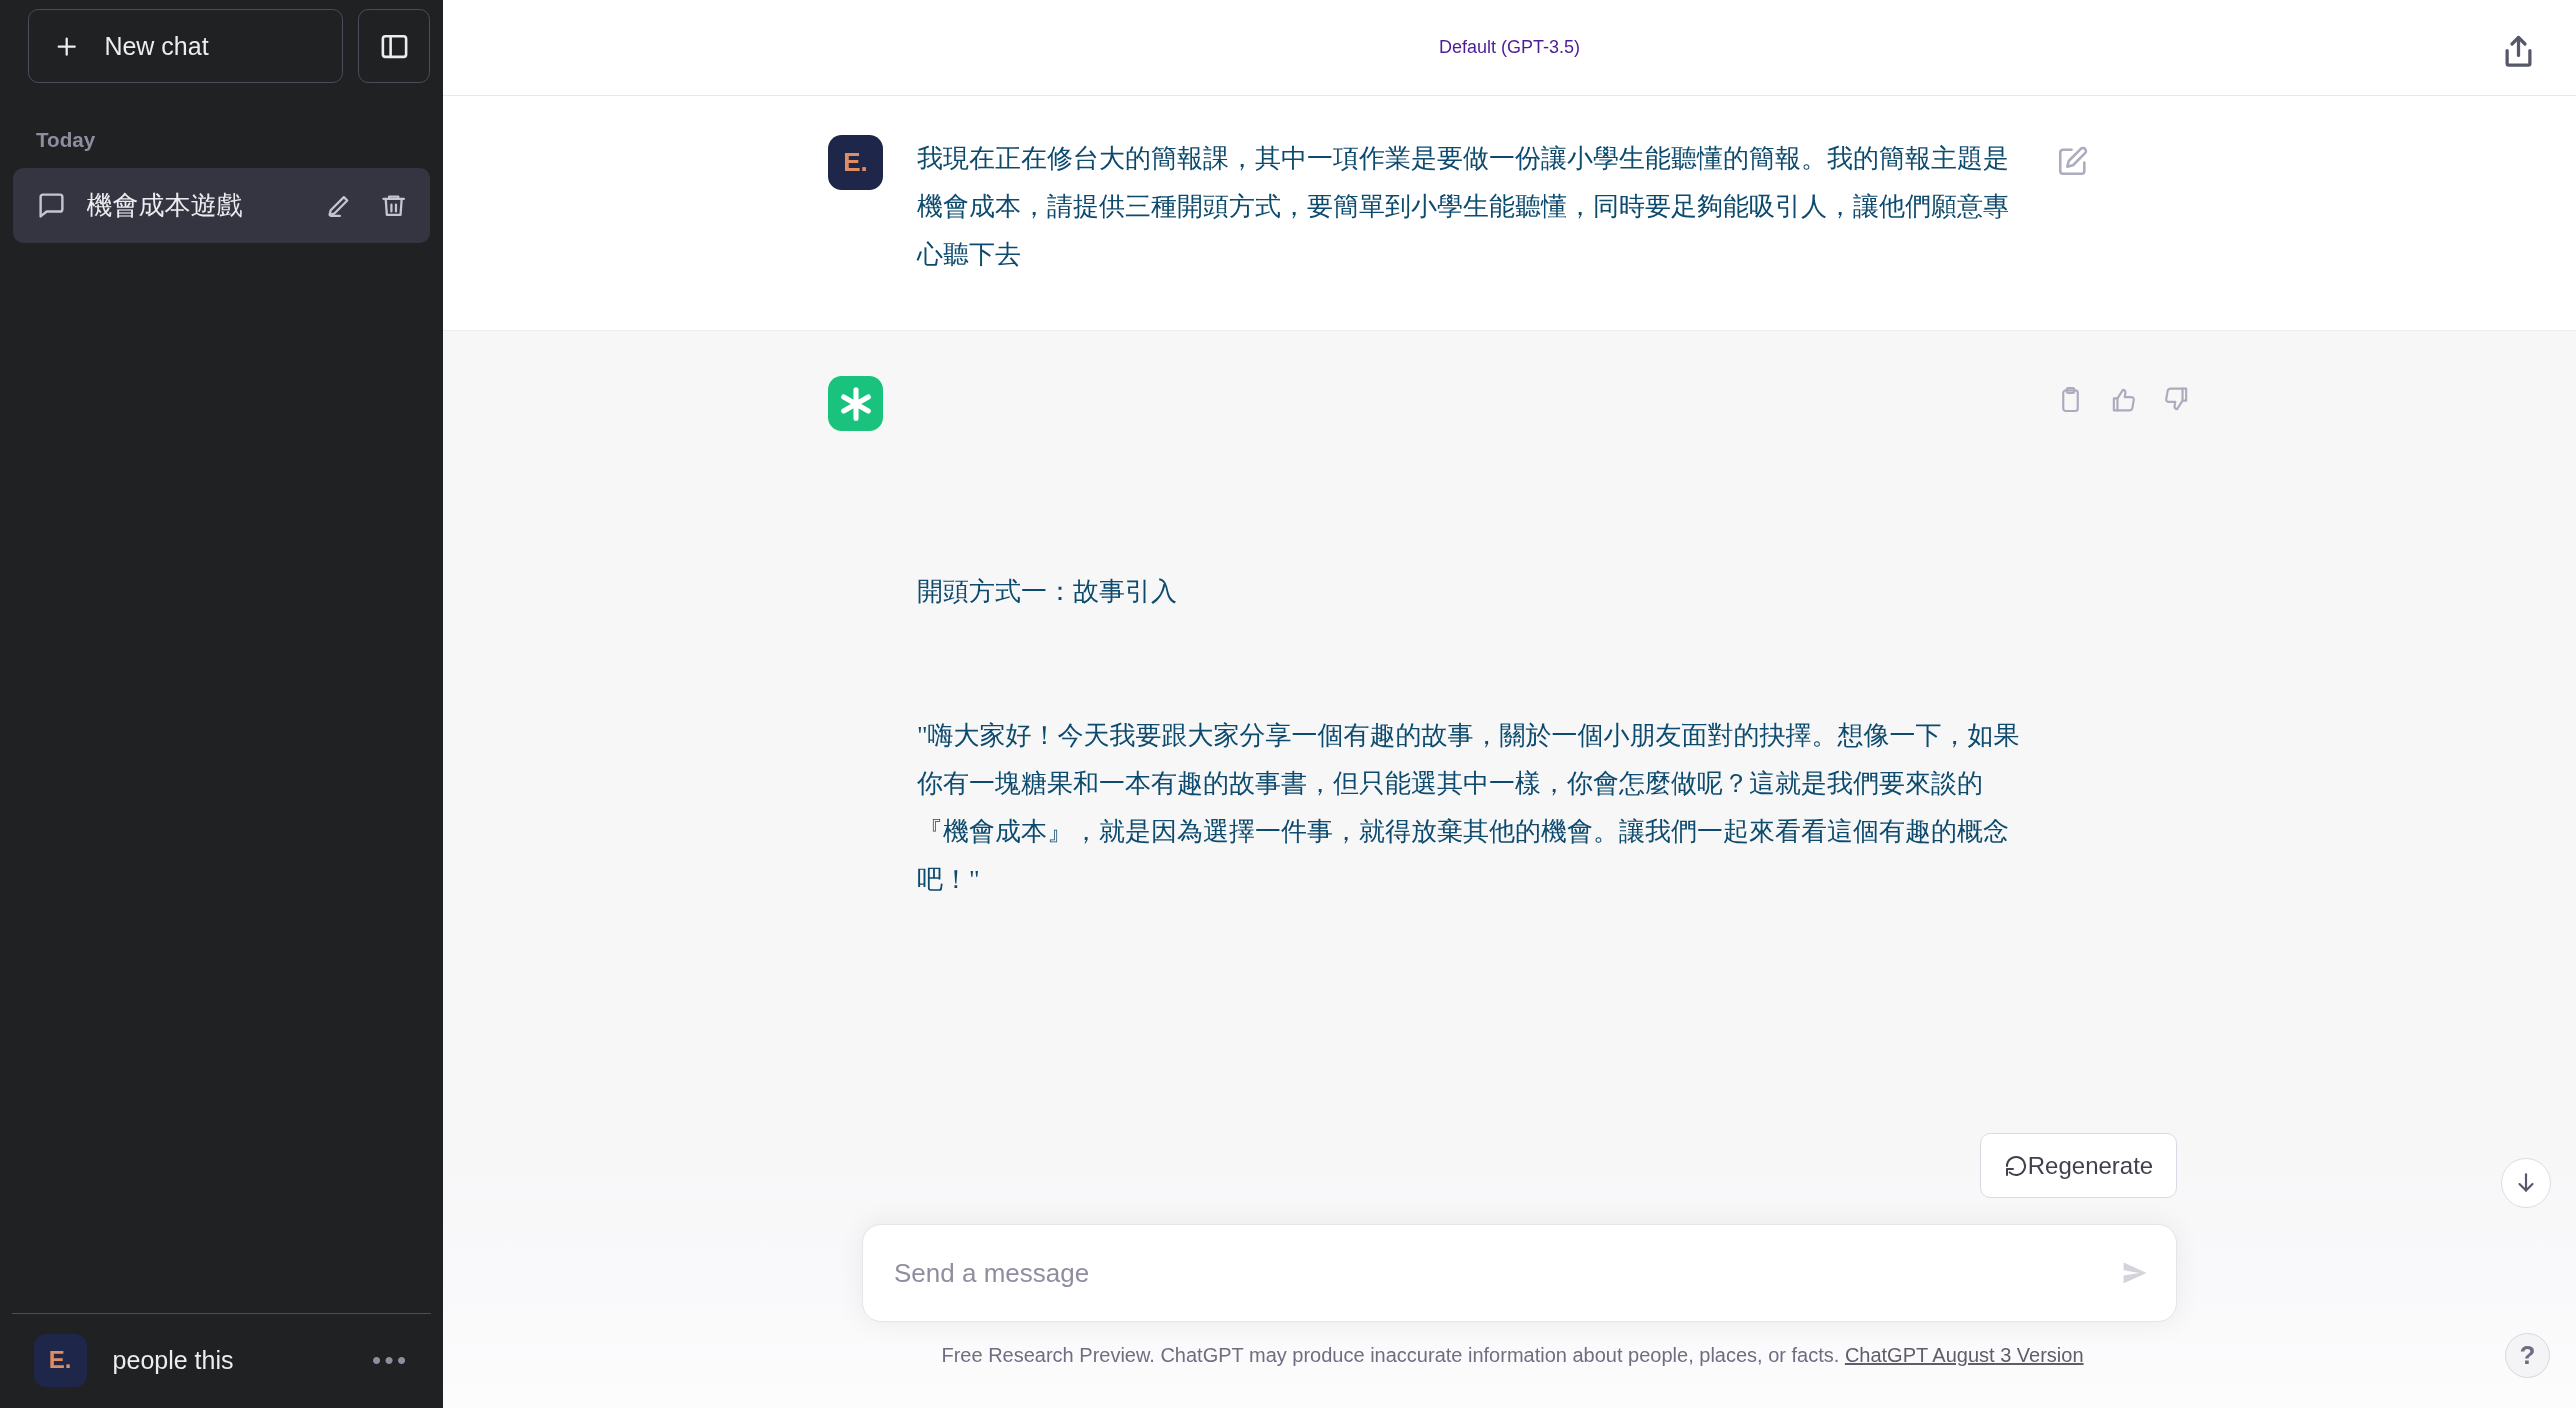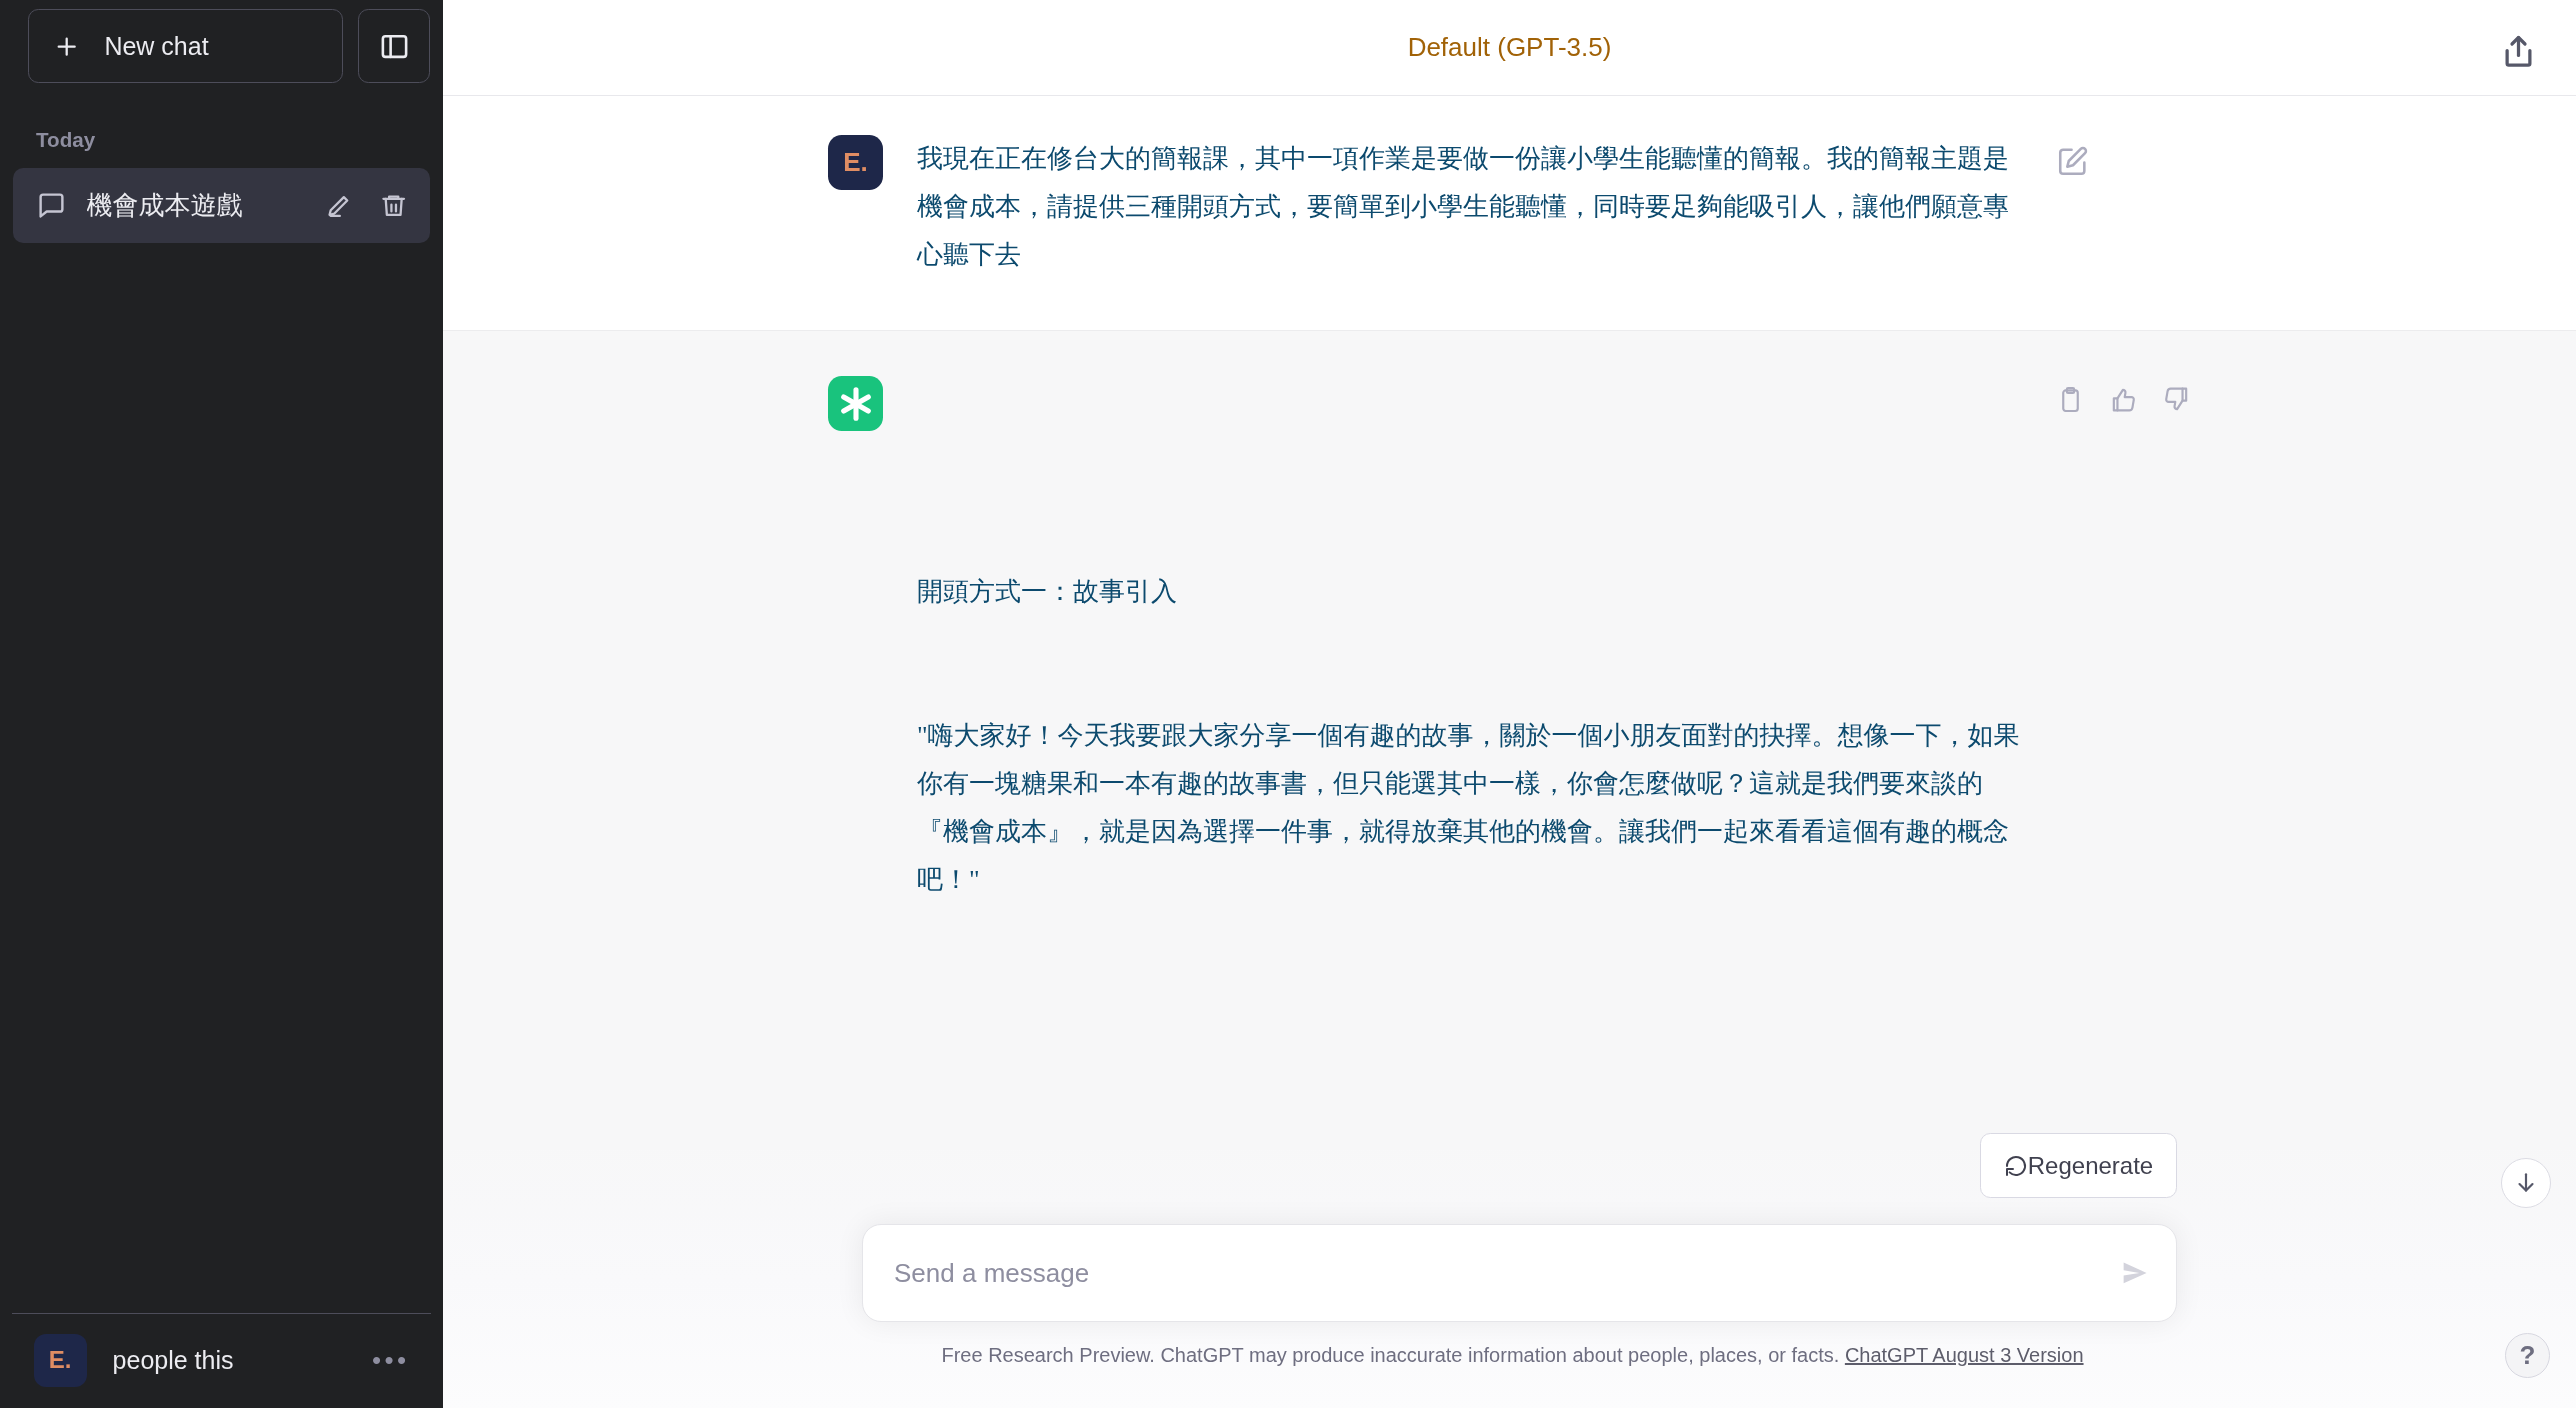--- a/index.html
+++ b/index.html
@@ -50,21 +50,21 @@
     display:flex; align-items:center; justify-content:center;
   }
   .dots { color:#8e8ea0; font-size:26px; letter-spacing:3.4px; }
 
   
   .main { position:absolute; left:443px; top:0; right:0; bottom:0; background:#ffffff; }
   .header {
     position:absolute; left:0; right:0; top:0; height:96px; background:#fff;
     border-bottom:1.7px solid #e8e8ec; display:flex; align-items:center; justify-content:center;
   }
-  .header-title { font-size:26px; color:#a16207; }
+  .header-title { font-size:18px; color:#4c1d95; }
   .btn-share {
     position:absolute; right:31px; top:24px; background:none; border:none;
     color:#565869; cursor:pointer; padding:6.9px;
   }
 
   .chat { position:absolute; left:0; right:0; top:96px; bottom:0; overflow:hidden; }
   .row { width:100%; }
   .row-user { background:#ffffff; padding:39px 0 51px 0; }
   .row-assistant {
     background:#f7f7f8; border-top:1.7px solid #ececee; padding:45px 0 0 0;

